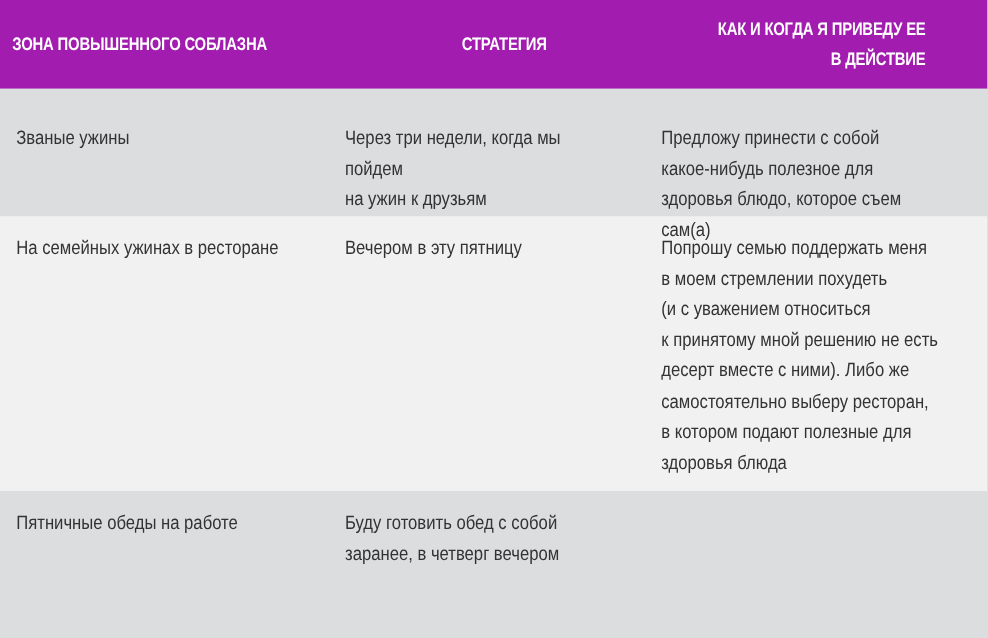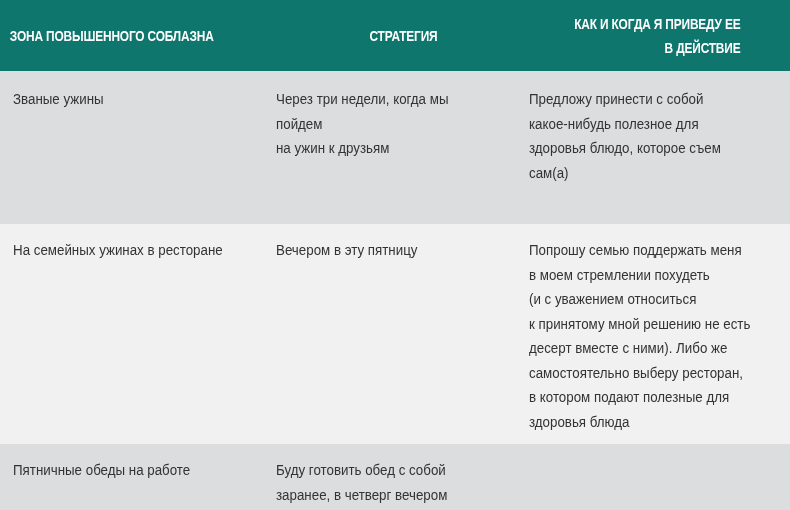--- a/index.html
+++ b/index.html
@@ -1,33 +1,33 @@
 <!DOCTYPE html>
 <html><head>
 <meta charset="utf-8">
 <style>
   html, body { margin: 0; padding: 0; }
   body { width: 790px; height: 510px; overflow: hidden; background: #dcdddf;
          font-family: "Liberation Sans", "DejaVu Sans", sans-serif; }
   .table { width: 790px; }
-  .header { display: flex; height: 71px; background: #0f766e; color: #ffffff;
+  .header { display: flex; height: 71px; background: #a21caf; color: #ffffff;
             font-weight: bold; font-size: 14.5px; letter-spacing: -0.2px;
             font-stretch: condensed; }
   .header .c { display: flex; align-items: center; box-sizing: border-box; }
   .header .c1 { width: 262px; padding-left: 12px; transform: scaleX(0.82); transform-origin: left center; white-space: nowrap; }
   .header .c2 { width: 262px; justify-content: center; padding-left: 20px; }
   .header .c2 span, .header .c3 span { display: inline-block; transform: scaleX(0.82); }
   .header .c3 { width: 266px; justify-content: center; text-align: right; line-height: 24px; }
   .row { display: flex; box-sizing: border-box; }
   .row .c { box-sizing: border-box; font-size: 15.5px; color: #333333; line-height: 24.5px; }
   .row .c span { display: inline-block; transform: scaleX(0.86); transform-origin: left top; white-space: pre-line; }
   .row .c1 { width: 276px; padding-left: 13px; }
   .row .c2 { width: 261px; padding-left: 0; }
   .row .c3 { width: 253px; padding-left: 0; }
-  .r1 { background: #dcdddf; height: 153px; padding-top: 16px; }
+  .r1 { background: #dcdddf; height: 102px; padding-top: 28px; }
   .r2 { background: #f1f1f1; height: 220px; padding-top: 14px; }
   .r3 { background: #dcdddf; height: 110px; padding-top: 14px; }
 </style>
 </head>
 <body>
 
 <div class="table">
   <div class="header">
     <div class="c c1">ЗОНА ПОВЫШЕННОГО СОБЛАЗНА</div>
     <div class="c c2">

